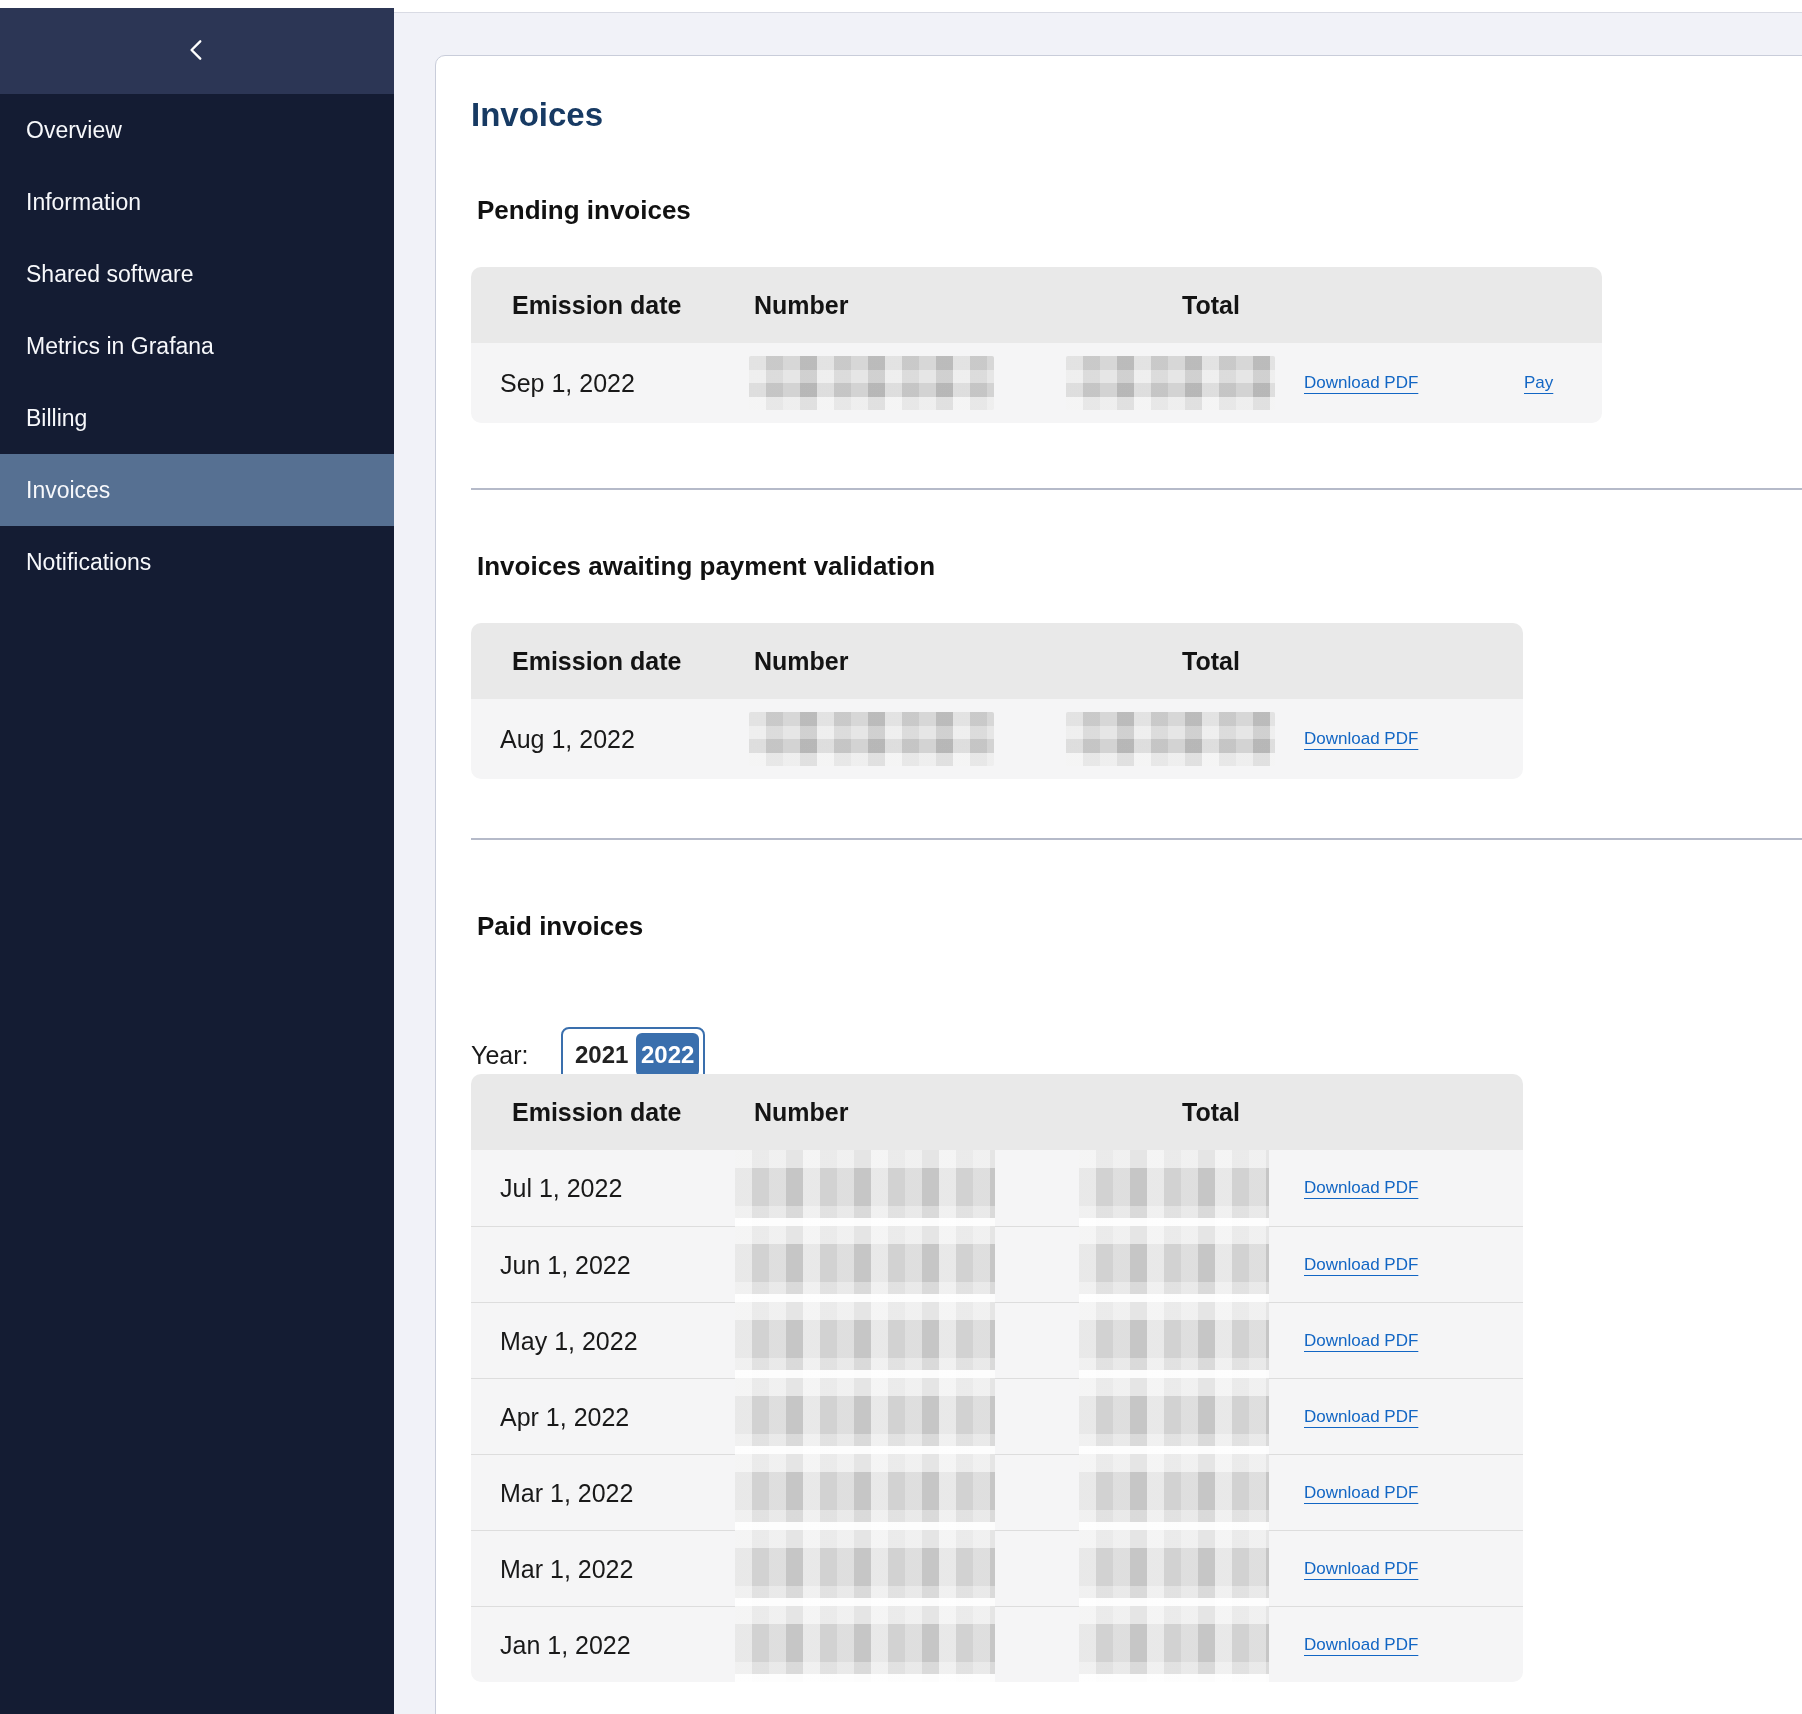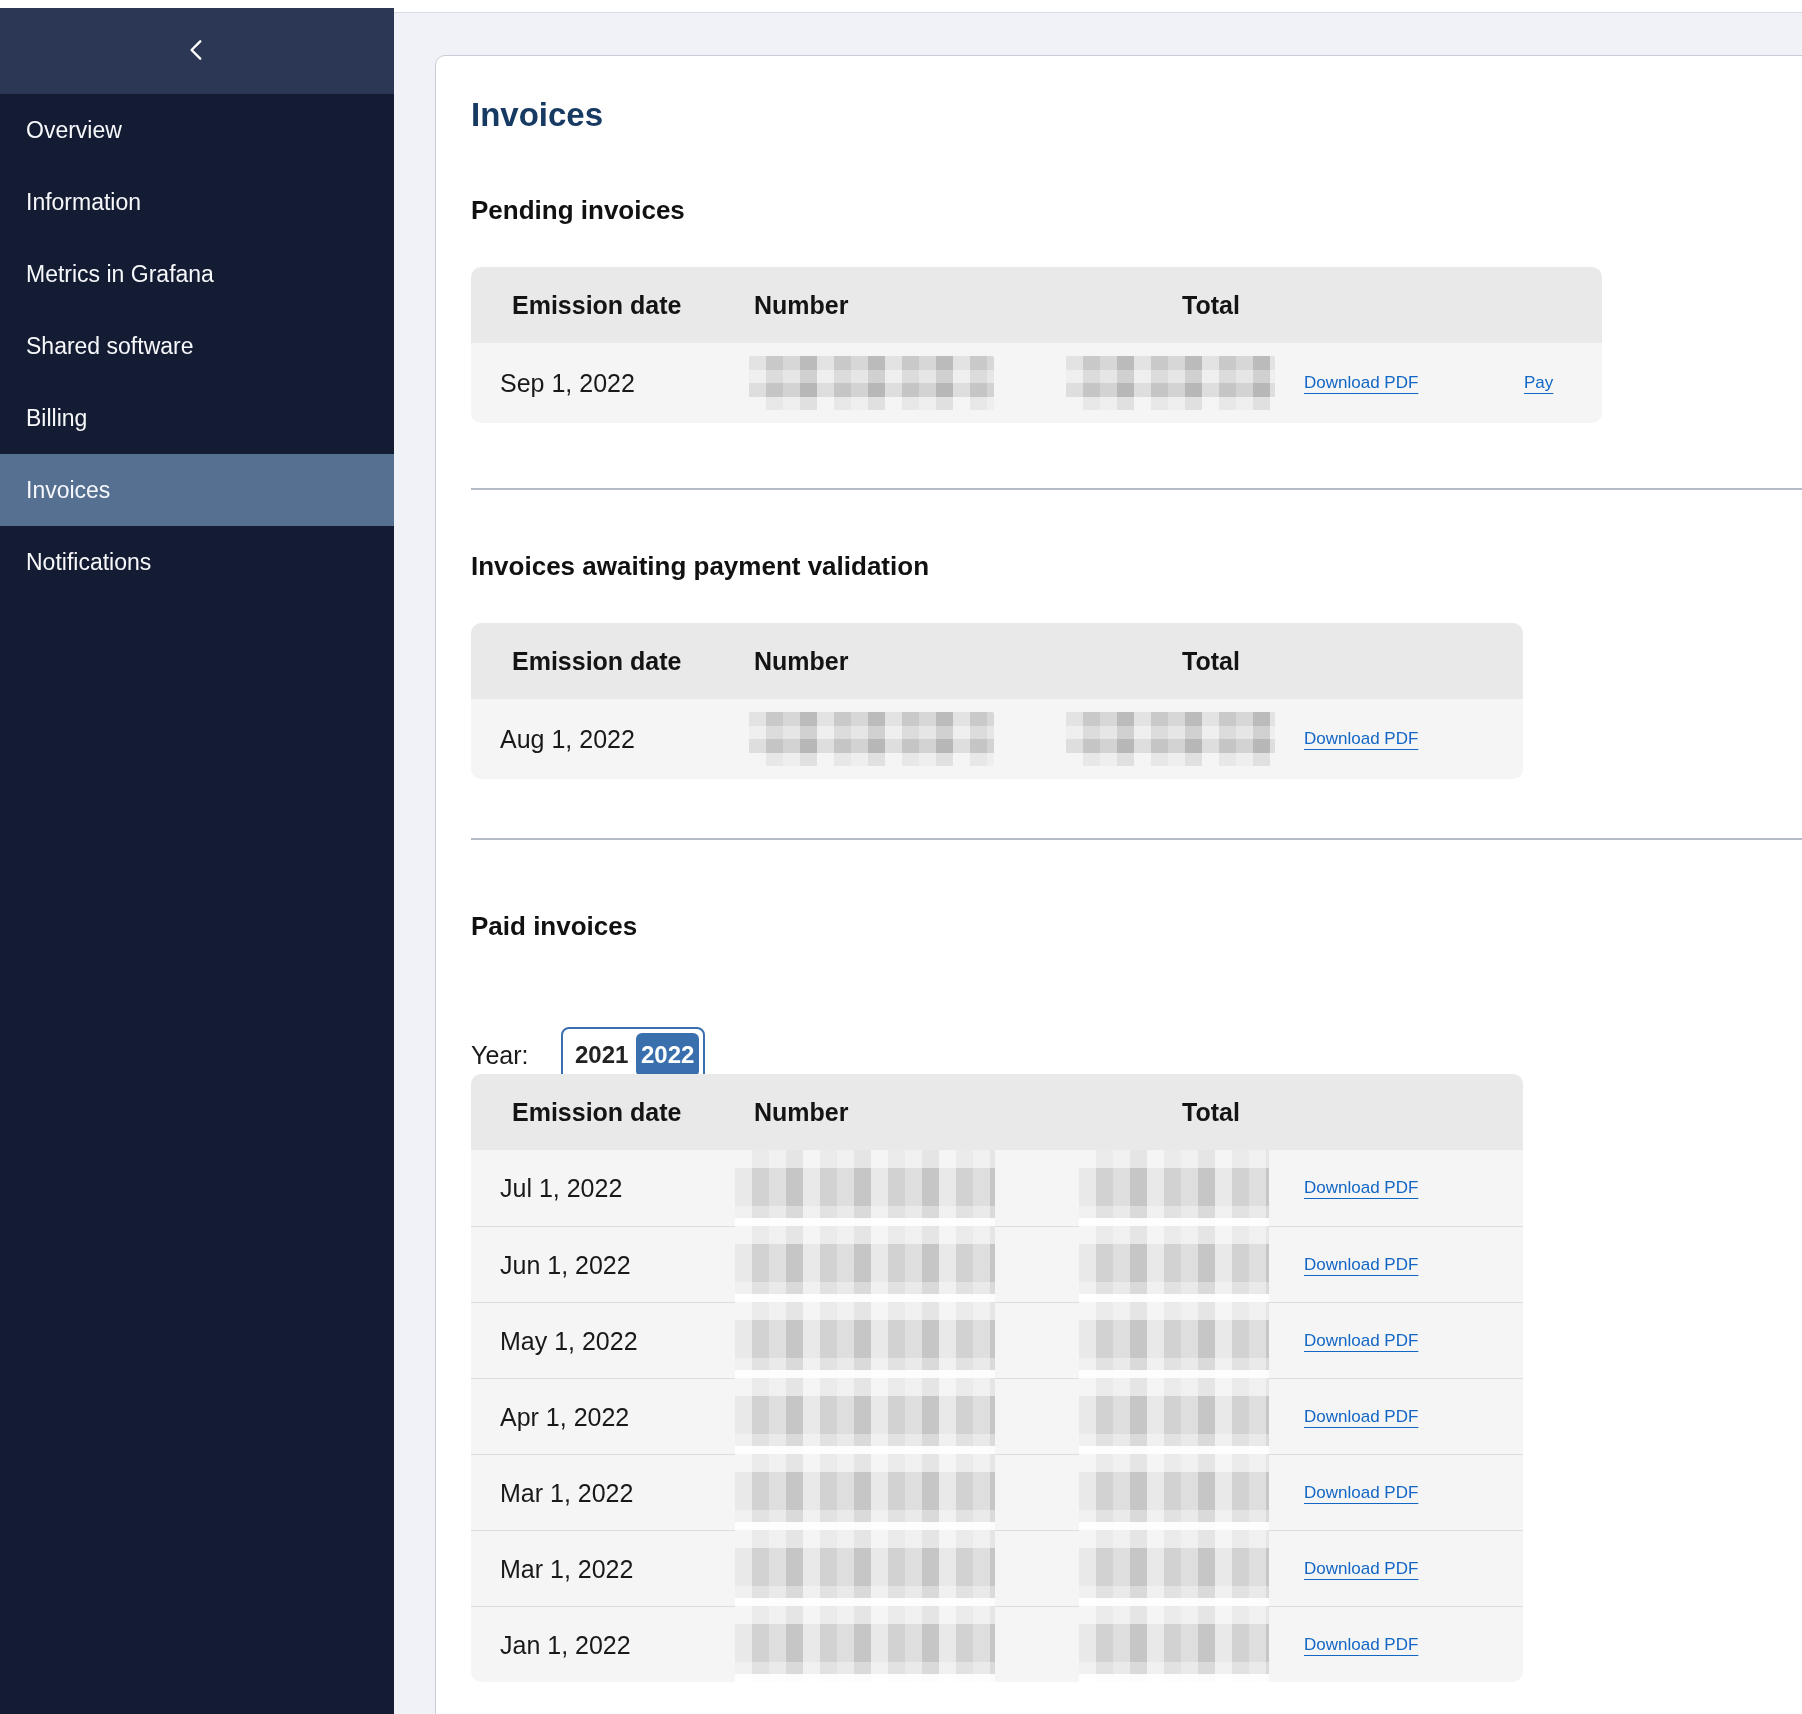--- a/index.html
+++ b/index.html
@@ -34,21 +34,21 @@
   .nav-item{height:72px;display:flex;align-items:center;padding-left:26px;color:var(--sidebar-text);font-size:23px;cursor:pointer;}
   .nav-item.selected{background:var(--sidebar-selected-bg);}
 
   
   .main{position:absolute;left:394px;top:0;right:0;bottom:0;background:var(--main-bg);}
   .top-strip{position:absolute;top:0;left:0;right:0;height:13px;background:#fff;border-bottom:1px solid #d9dbe4;}
   .card{position:absolute;left:41px;top:55px;right:-12px;bottom:-12px;background:var(--card-bg);
         border:1px solid var(--card-border);border-radius:10px;}
 
   .page-title{position:absolute;left:35px;top:40px;font-size:33px;font-weight:700;color:var(--title-blue);line-height:38px;}
-  .section-h{position:absolute;left:35px;font-size:26px;font-weight:700;color:var(--heading-text);line-height:28px;}
+  .section-h{position:absolute;left:41px;font-size:26px;font-weight:700;color:var(--heading-text);line-height:28px;}
   .h-pending{top:140px;}
   .h-awaiting{top:496px;}
   .h-paid{top:856px;}
   .divider{position:absolute;left:35px;right:0;height:2px;background:var(--section-divider);}
   .divider-1{top:432px;}
   .divider-2{top:782px;}
 
   
   .itable{position:absolute;left:35px;border-radius:10px;overflow:hidden;}
   .t-pending{top:211px;width:1131px;}
@@ -114,24 +114,24 @@
     </button>
   </div>
   <nav class="nav">
     <div class="nav-item">
         <span>Overview</span>
       </div>
     <div class="nav-item">
         <span>Information</span>
       </div>
     <div class="nav-item">
+        <span>Shared software</span>
+      </div>
+    <div class="nav-item">
         <span>Metrics in Grafana</span>
-      </div>
-    <div class="nav-item">
-        <span>Shared software</span>
       </div>
     <div class="nav-item">
         <span>Billing</span>
       </div>
     <div class="nav-item selected">
         <span>Invoices</span>
       </div>
     <div class="nav-item">
         <span>Notifications</span>
       </div>

